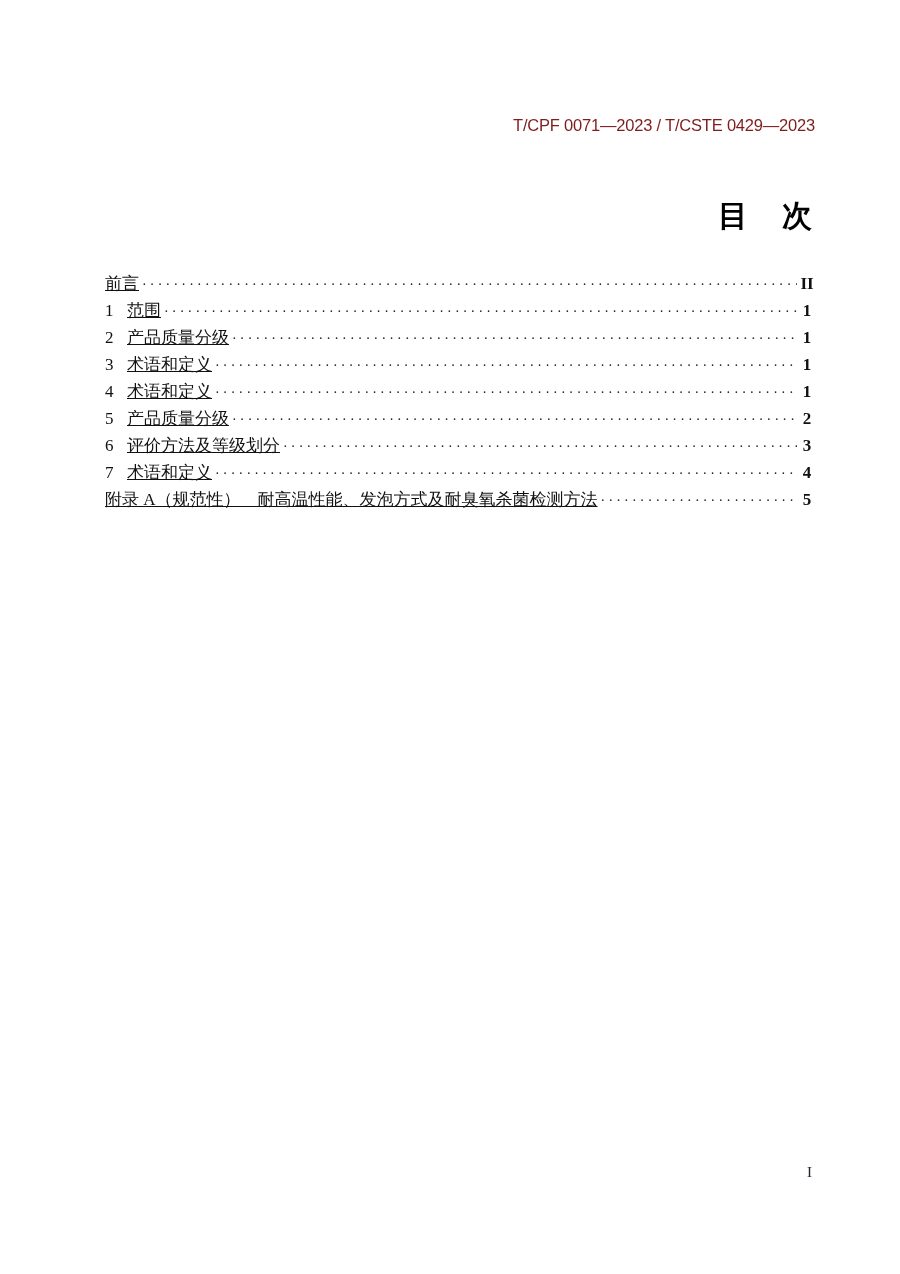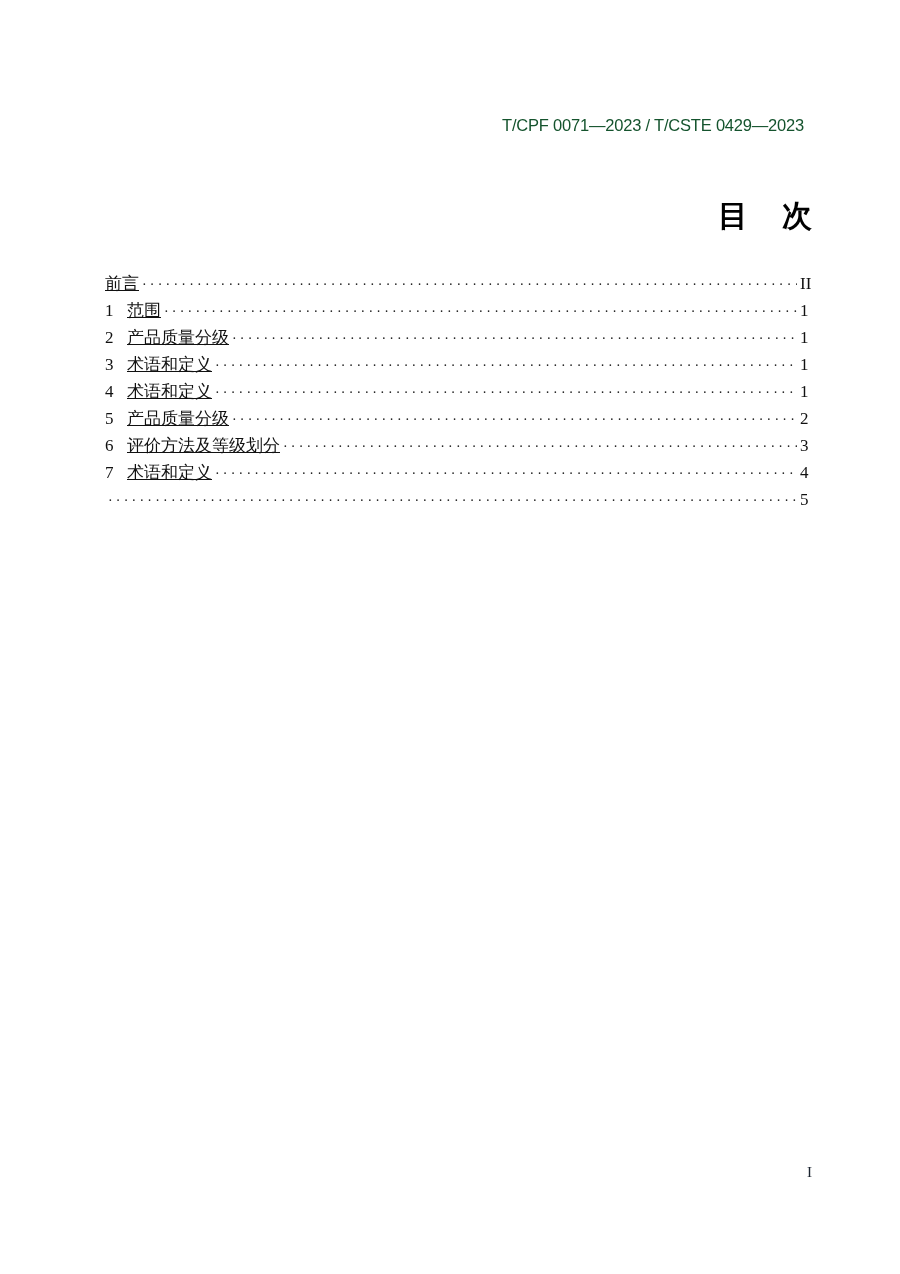--- a/index.html
+++ b/index.html
@@ -13,27 +13,27 @@
     height: 1274px;
     background: #ffffff;
     overflow: hidden;
     font-family: "Liberation Serif", "DejaVu Serif", serif;
     color: #111111;
   }
   .header {
     position: absolute;
     top: 116px;
     left: 105px;
-    right: 96px;
+    right: 85px;
     text-align: right;
     font-family: "Liberation Sans", "DejaVu Sans", sans-serif;
     font-size: 16.5px;
     letter-spacing: -0.2px;
     font-weight: 500;
-    color: #14532d;
+    color: #7f1d1d;
     white-space: nowrap;
   }
   .doc-title {
     position: absolute;
     top: 196px;
     left: 105px;
     right: 86px;
     text-align: right;
     font-family: "Liberation Sans", "DejaVu Sans", sans-serif;
     font-size: 30px;
@@ -72,22 +72,23 @@
     overflow: hidden;
     white-space: nowrap;
     font-size: 14px;
     letter-spacing: 3.2px;
     padding-left: 3px;
     color: #222222;
   }
   .toc-page {
     flex: 0 0 auto;
     min-width: 14px;
-    text-align: left;
+    text-align: center;
     padding-left: 3px;
+    font-weight: bold;
   }
   .footer {
     position: absolute;
     top: 1164px;
     left: 105px;
     right: 88px;
     text-align: right;
     font-size: 15px;
     color: #1c2430;
   }
@@ -154,20 +155,21 @@
 
     <div class="toc-row">
       <span class="toc-num">7</span>
       <span class="toc-title">术语和定义</span>
       <span class="dot-leader">····························································································································································································································</span>
       <span class="toc-page">4</span>
     </div>
 
     <div class="toc-row">
 
+      <span class="toc-title">附录 A（规范性）　耐高温性能、发泡方式及耐臭氧杀菌检测方法</span>
       <span class="dot-leader">····························································································································································································································</span>
       <span class="toc-page">5</span>
     </div>
 
   </div>
 
   <div class="footer">I</div>
 
 </div>
 

